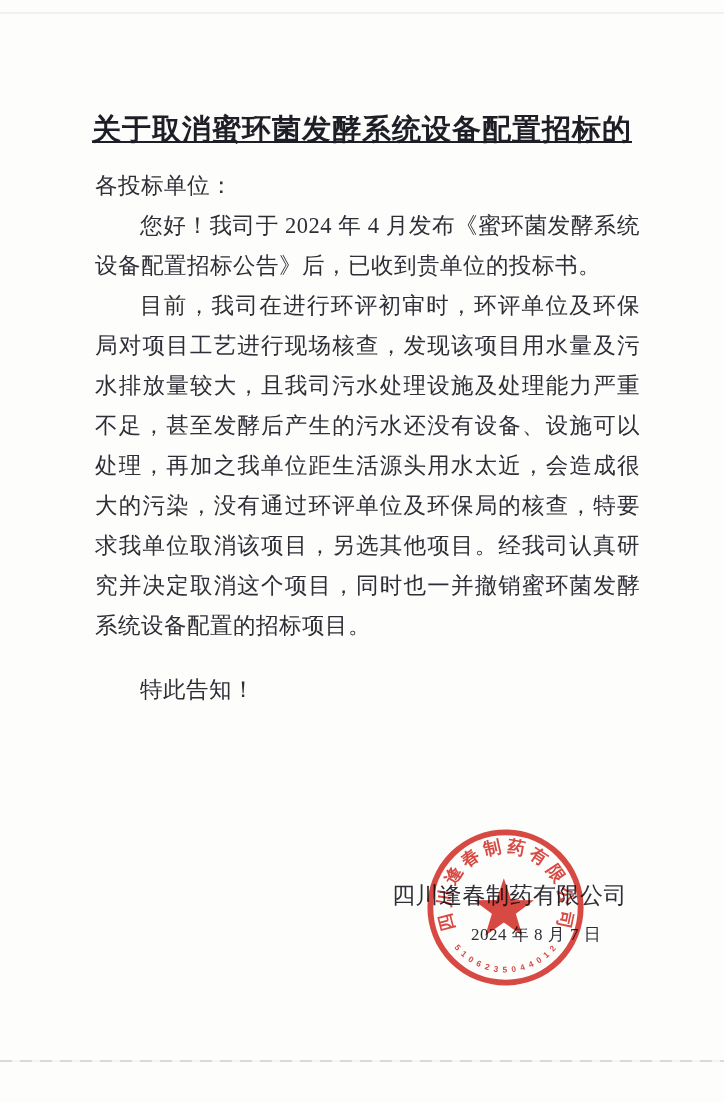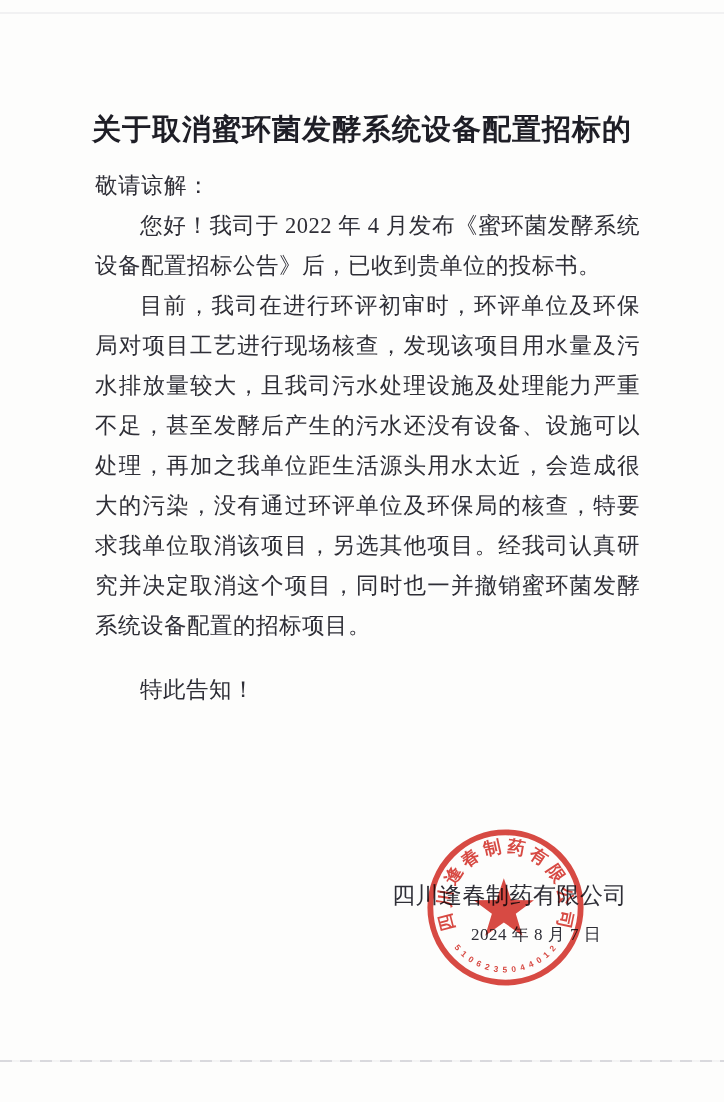--- a/index.html
+++ b/index.html
@@ -33,20 +33,21 @@
   }
   .title {
     margin: 0;
     padding-top: 94px;
     text-align: center;
     font-size: 29px;
     font-weight: 700;
     line-height: 70px;
     color: #1e1e26;
     letter-spacing: 1px;
+    text-decoration: underline;
   }
   .title .tl { display: block; }
   .letter-body {
     margin: 2px 84px 0 95px;
     font-size: 22.5px;
     line-height: 40px;
     text-align: justify;
     word-break: break-all;
     letter-spacing: 0.5px;
   }
@@ -89,22 +90,22 @@
 
 <div class="page">
 
   <div class="scan-edge-top"></div>
 
   <h1 class="title">
     <span class="tl">关于取消蜜环菌发酵系统设备配置招标的</span>
   </h1>
 
   <div class="letter-body">
-    <p class="salutation">敬请谅解：</p>
-    <p class="para">您好！我司于 2022 年 4 月发布《蜜环菌发酵系统设备配置招标公告》后，已收到贵单位的投标书。</p>
+    <p class="salutation">各投标单位：</p>
+    <p class="para">您好！我司于 2024 年 4 月发布《蜜环菌发酵系统设备配置招标公告》后，已收到贵单位的投标书。</p>
     <p class="para">目前，我司在进行环评初审时，环评单位及环保局对项目工艺进行现场核查，发现该项目用水量及污水排放量较大，且我司污水处理设施及处理能力严重不足，甚至发酵后产生的污水还没有设备、设施可以处理，再加之我单位距生活源头用水太近，会造成很大的污染，没有通过环评单位及环保局的核查，特要求我单位取消该项目，另选其他项目。经我司认真研究并决定取消这个项目，同时也一并撤销蜜环菌发酵系统设备配置的招标项目。</p>
     <p class="para closing">特此告知！</p>
   </div>
 
   <div class="sig-company">四川逢春制药有限公司</div>
   <div class="sig-date">2024 年 8 月 7 日</div>
 
   <svg class="stamp" viewBox="0 0 200 200" xmlns="http://www.w3.org/2000/svg">
     <circle cx="100" cy="100" r="90" fill="none" stroke="#d5362f" stroke-width="7"></circle>
     <path id="stamp-arc-top" d="M 40.2 127.9 A 66 66 0 1 1 159.8 127.9" fill="none"></path>

